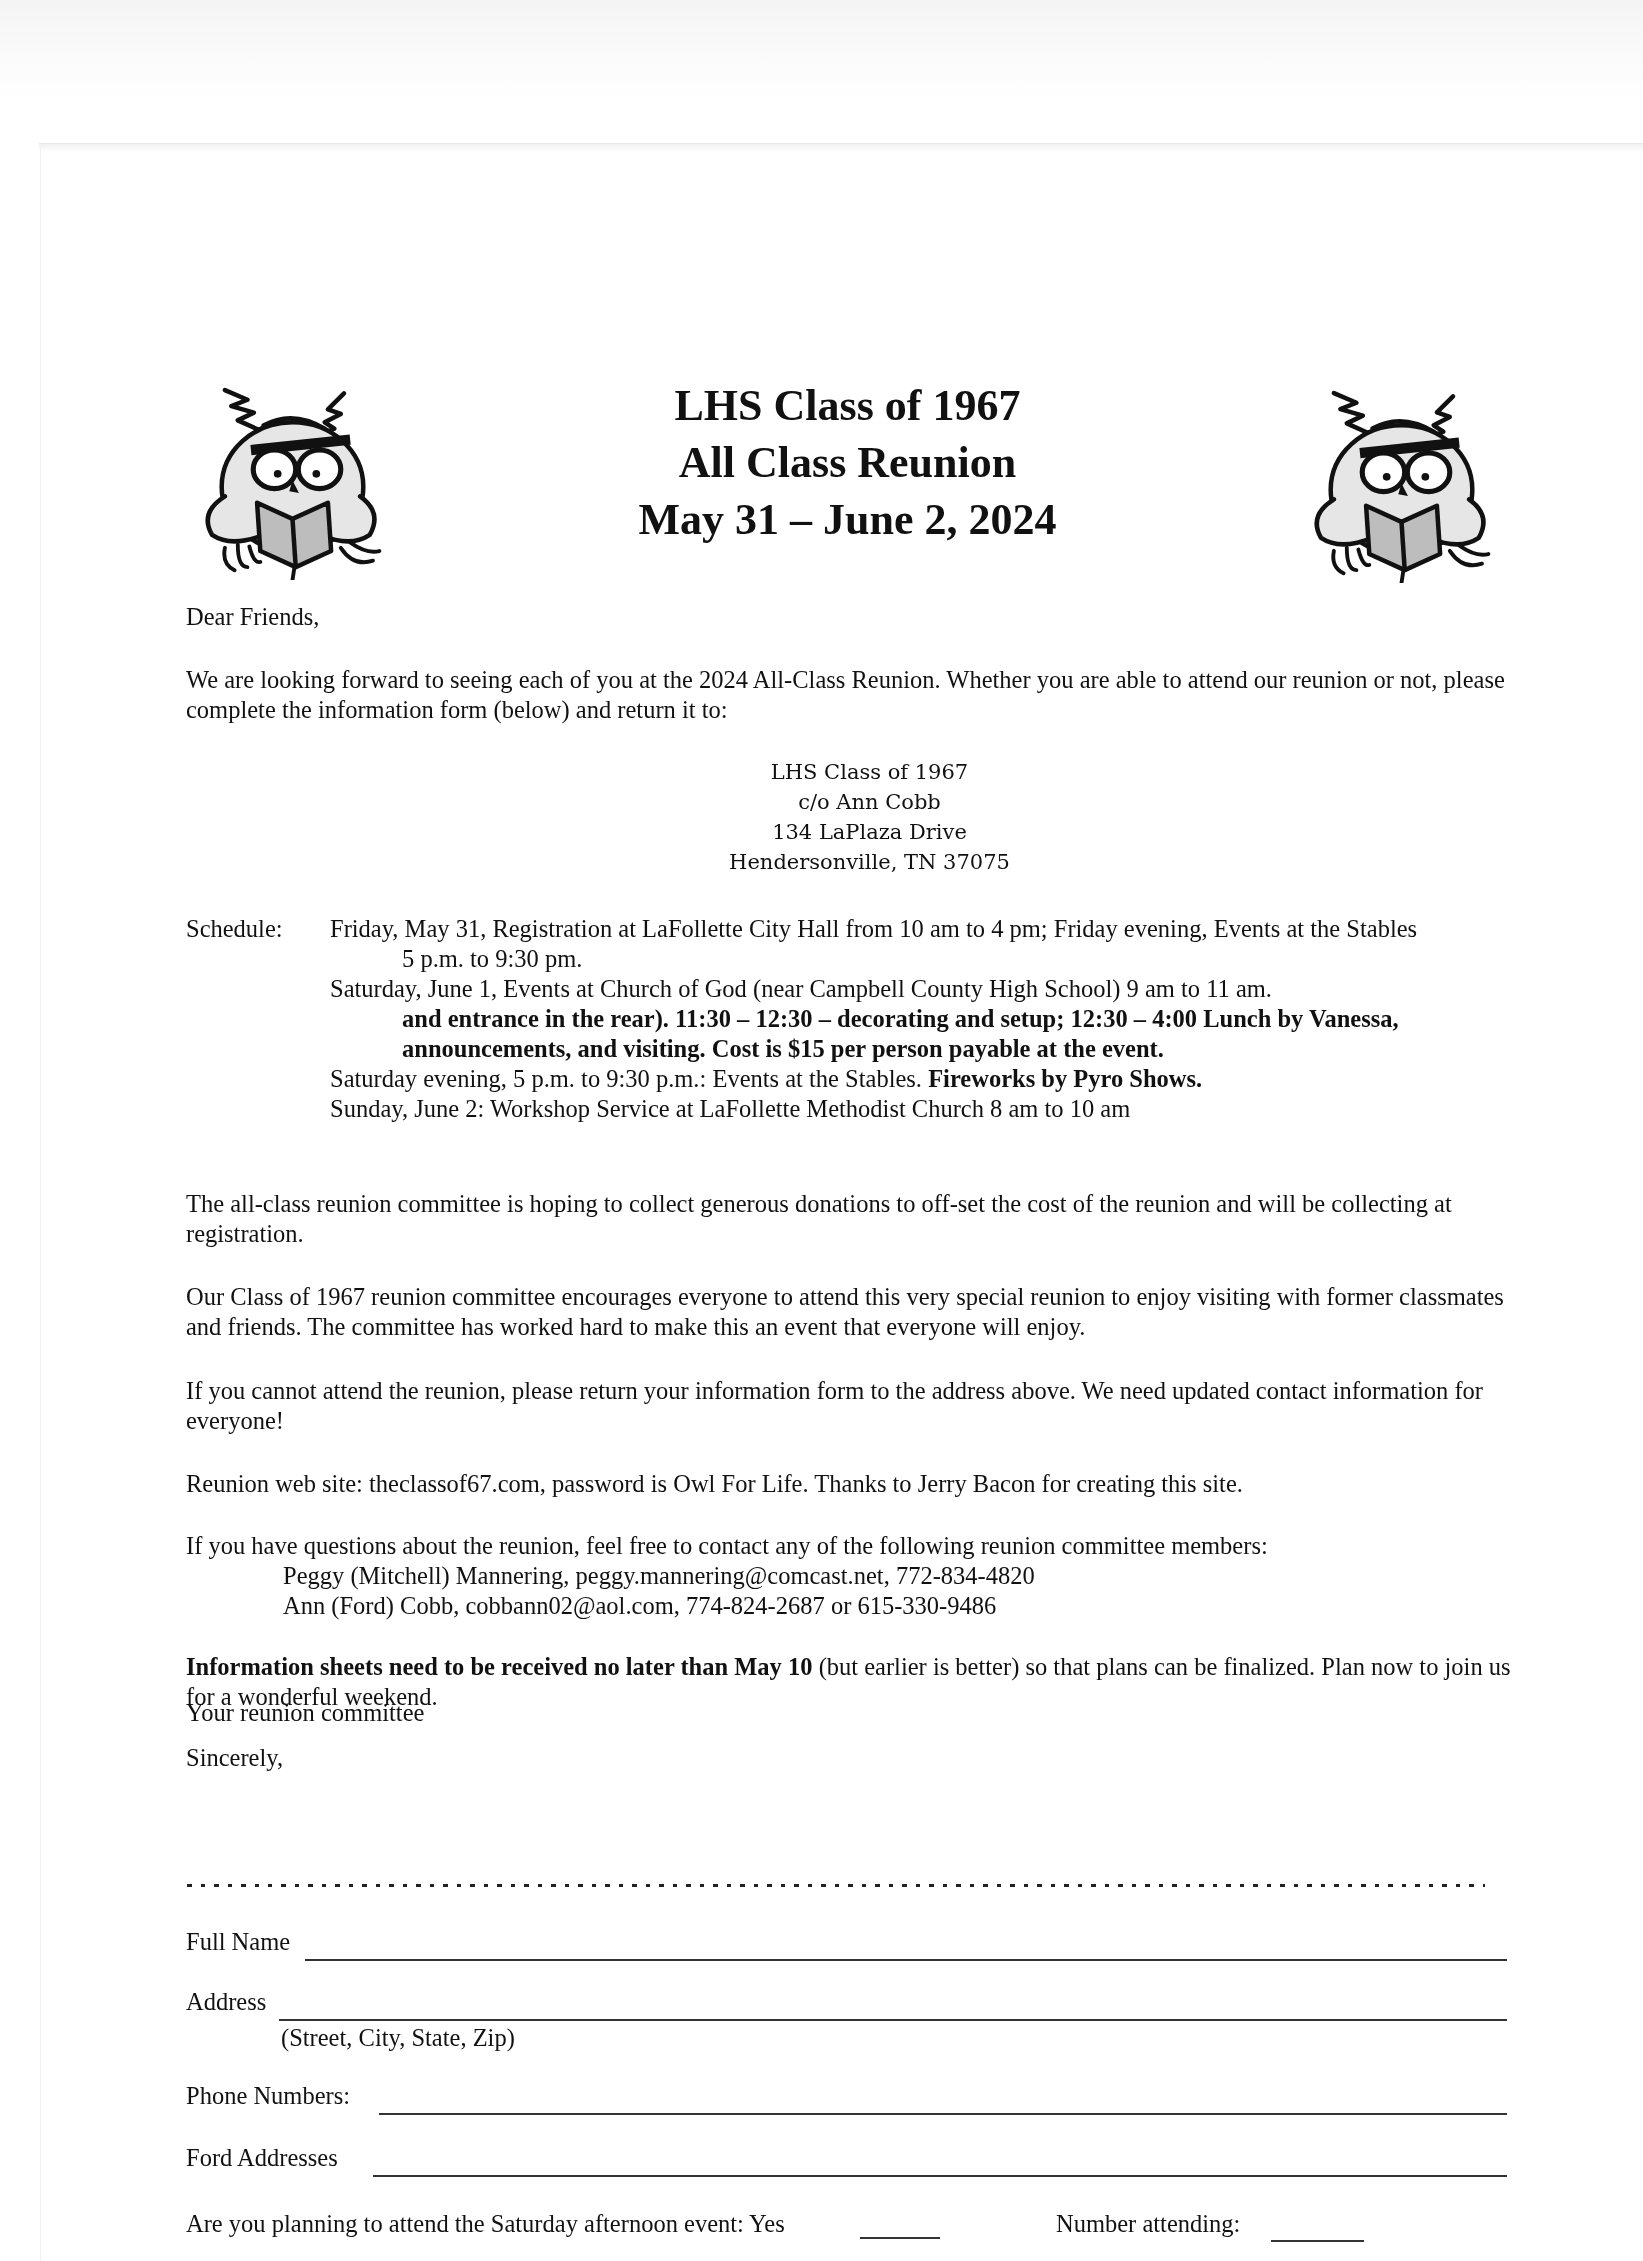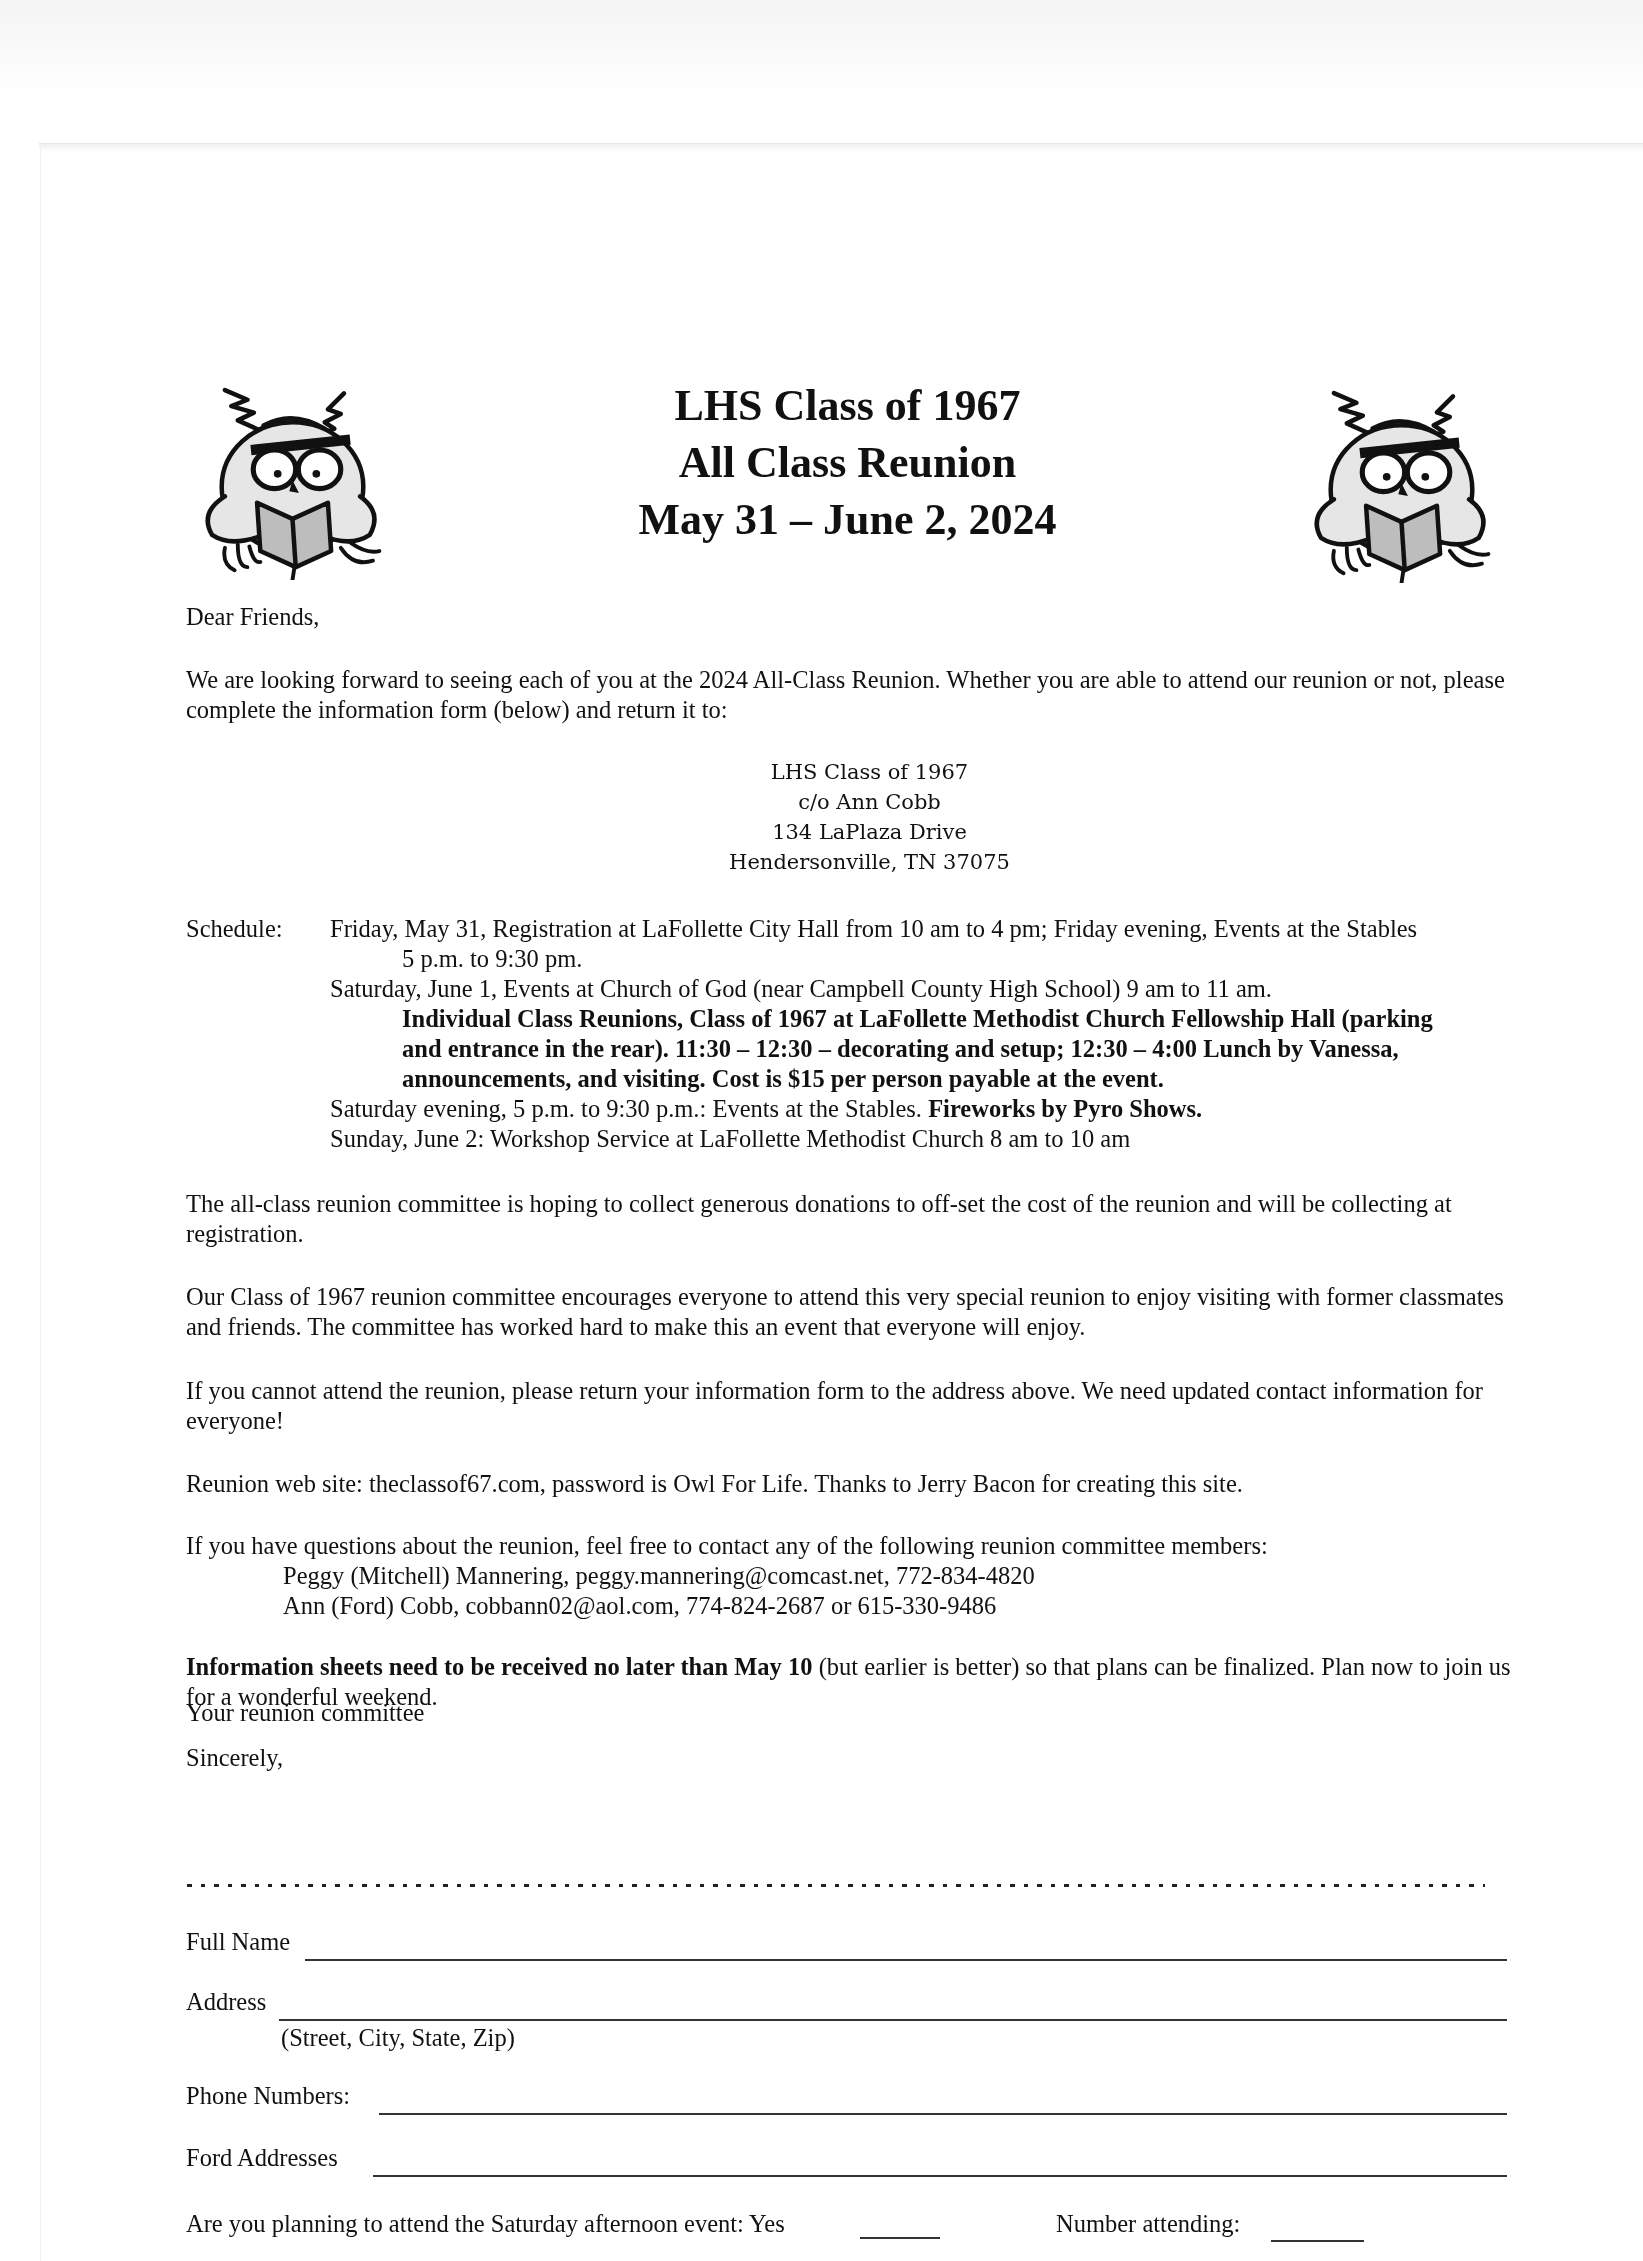--- a/index.html
+++ b/index.html
@@ -150,21 +150,20 @@
     <div>134 LaPlaza Drive</div>
     <div>Hendersonville, TN  37075</div>
   </div>
 
   <div class="schedule">
     <div class="sched-label">Schedule:</div>
     <div class="sched-body">
       <div>Friday, May 31, Registration at LaFollette City Hall from 10 am to 4 pm; Friday evening, Events at the Stables</div>
       <div class="indent1">5 p.m. to 9:30 pm.</div>
       <div>Saturday, June 1, Events at Church of God (near Campbell County High School) 9 am to 11 am.</div>
-      <div class="indent-bold">Individual Class Reunions, Class of 1967 at LaFollette Methodist Church Fellowship Hall (parking</div>
       <div class="indent-bold">and entrance in the rear).  11:30 – 12:30 – decorating and setup; 12:30 – 4:00 Lunch by Vanessa,</div>
       <div class="indent-bold">announcements, and visiting.  Cost is $15 per person payable at the event.</div>
       <div><span>Saturday evening, 5 p.m. to 9:30 p.m.:  Events at the Stables.  </span><span class="b">Fireworks by Pyro Shows.</span></div>
       <div>Sunday, June 2:  Workshop Service at LaFollette Methodist Church 8 am to 10 am</div>
     </div>
   </div>
 
   <p class="abs p donations">The all-class reunion committee is hoping to collect generous donations to off-set the cost of the reunion and will be collecting at registration.</p>
   <p class="abs p encourage">Our Class of 1967 reunion committee encourages everyone to attend this very special reunion to enjoy visiting with former classmates and friends.  The committee has worked hard to make this an event that everyone will enjoy.</p>
   <p class="abs p cannot">If you cannot attend the reunion, please return your information form to the address above.  We need updated contact information for everyone!</p>

